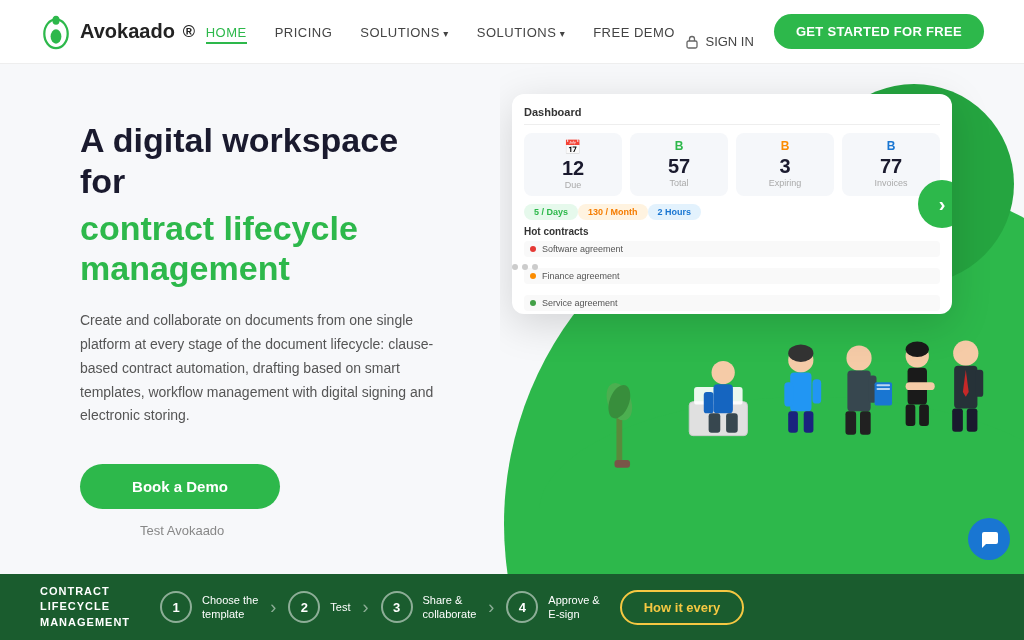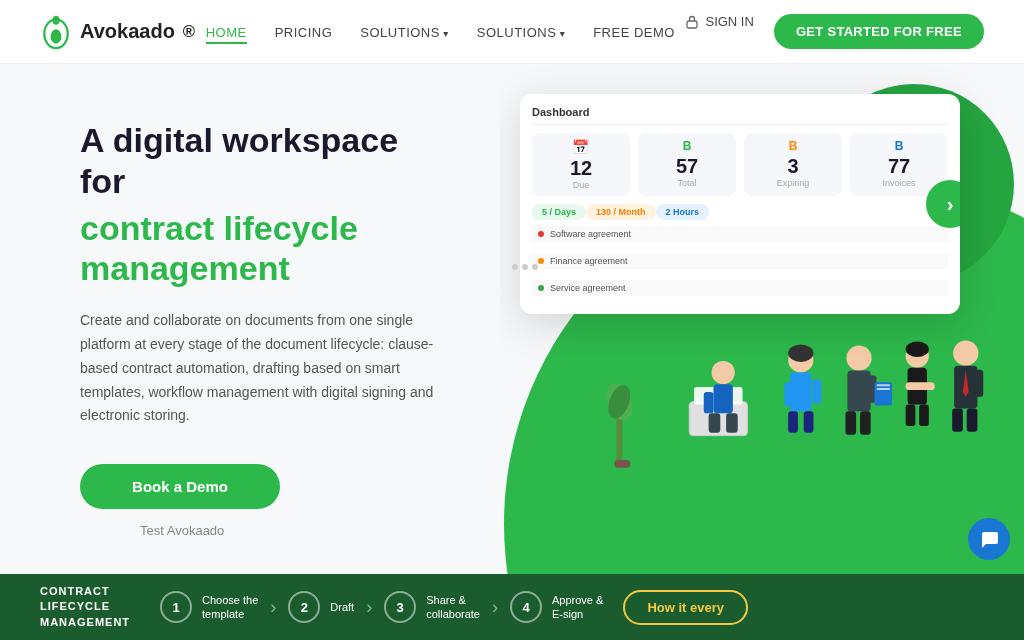--- a/index.html
+++ b/index.html
@@ -40,21 +40,21 @@
       letter-spacing: 0.5px;
     }
     .nav-links li.active a {
       color: #2db84b;
       border-bottom: 2px solid #2db84b;
       padding-bottom: 2px;
     }
     .nav-links .with-arrow::after { content: ' ▾'; font-size: 10px; }
     .nav-right {
       display: flex;
-      align-items: flex-start;
+      align-items: flex-end;
       gap: 20px;
     }
     .sign-in-link {
       display: flex;
       align-items: center;
       gap: 6px;
       font-size: 13px;
       font-weight: 500;
       color: #444;
       text-decoration: none;
@@ -150,21 +150,21 @@
       background: #25a540;
       border-radius: 50%;
       top: 20px;
       right: 10px;
       z-index: 0;
     }
     
     .dashboard-mockup {
       position: absolute;
       top: 30px;
-      left: 20px;
+      left: 12px;
       width: 440px;
       height: 220px;
       background: #fff;
       border-radius: 12px;
       box-shadow: 0 10px 40px rgba(0,0,0,0.15);
       z-index: 3;
       padding: 12px;
       overflow: hidden;
     }
     .dash-header {
@@ -416,20 +416,21 @@
           <div class="dash-stat-icon" style="color:#1976d2;font-weight:700;font-size:12px;">B</div>
           <div class="dash-stat-num">77</div>
           <div class="dash-stat-label">Invoices</div>
         </div>
       </div>
       <div class="dash-badges">
         <span class="dash-badge badge-green">5 / Days</span>
         <span class="dash-badge badge-orange">130 / Month</span>
         <span class="dash-badge badge-blue">2 Hours</span>
       </div>
+      <div class="dash-title">Hot contracts</div>
       <div class="dash-rows">
         <div class="dash-row">
           <div class="dot dot-red"></div>
           <span>Software agreement</span>
         </div>
         <div class="dash-row">
           <div class="dot dot-orange"></div>
           <span>Finance agreement</span>
         </div>
         <div class="dash-row">
@@ -509,21 +510,21 @@
   <div class="steps-container">
 
     <div class="step-item">
       <div class="step-circle">1</div>
       <div class="step-text">Choose the<br>template</div>
     </div>
     <div class="step-arrow">›</div>
 
     <div class="step-item">
       <div class="step-circle">2</div>
-      <div class="step-text">Draft</div>
+      <div class="step-text">Test</div>
     </div>
     <div class="step-arrow">›</div>
 
     <div class="step-item">
       <div class="step-circle">3</div>
       <div class="step-text">Share &amp;<br>collaborate</div>
     </div>
     <div class="step-arrow">›</div>
 
     <div class="step-item">

